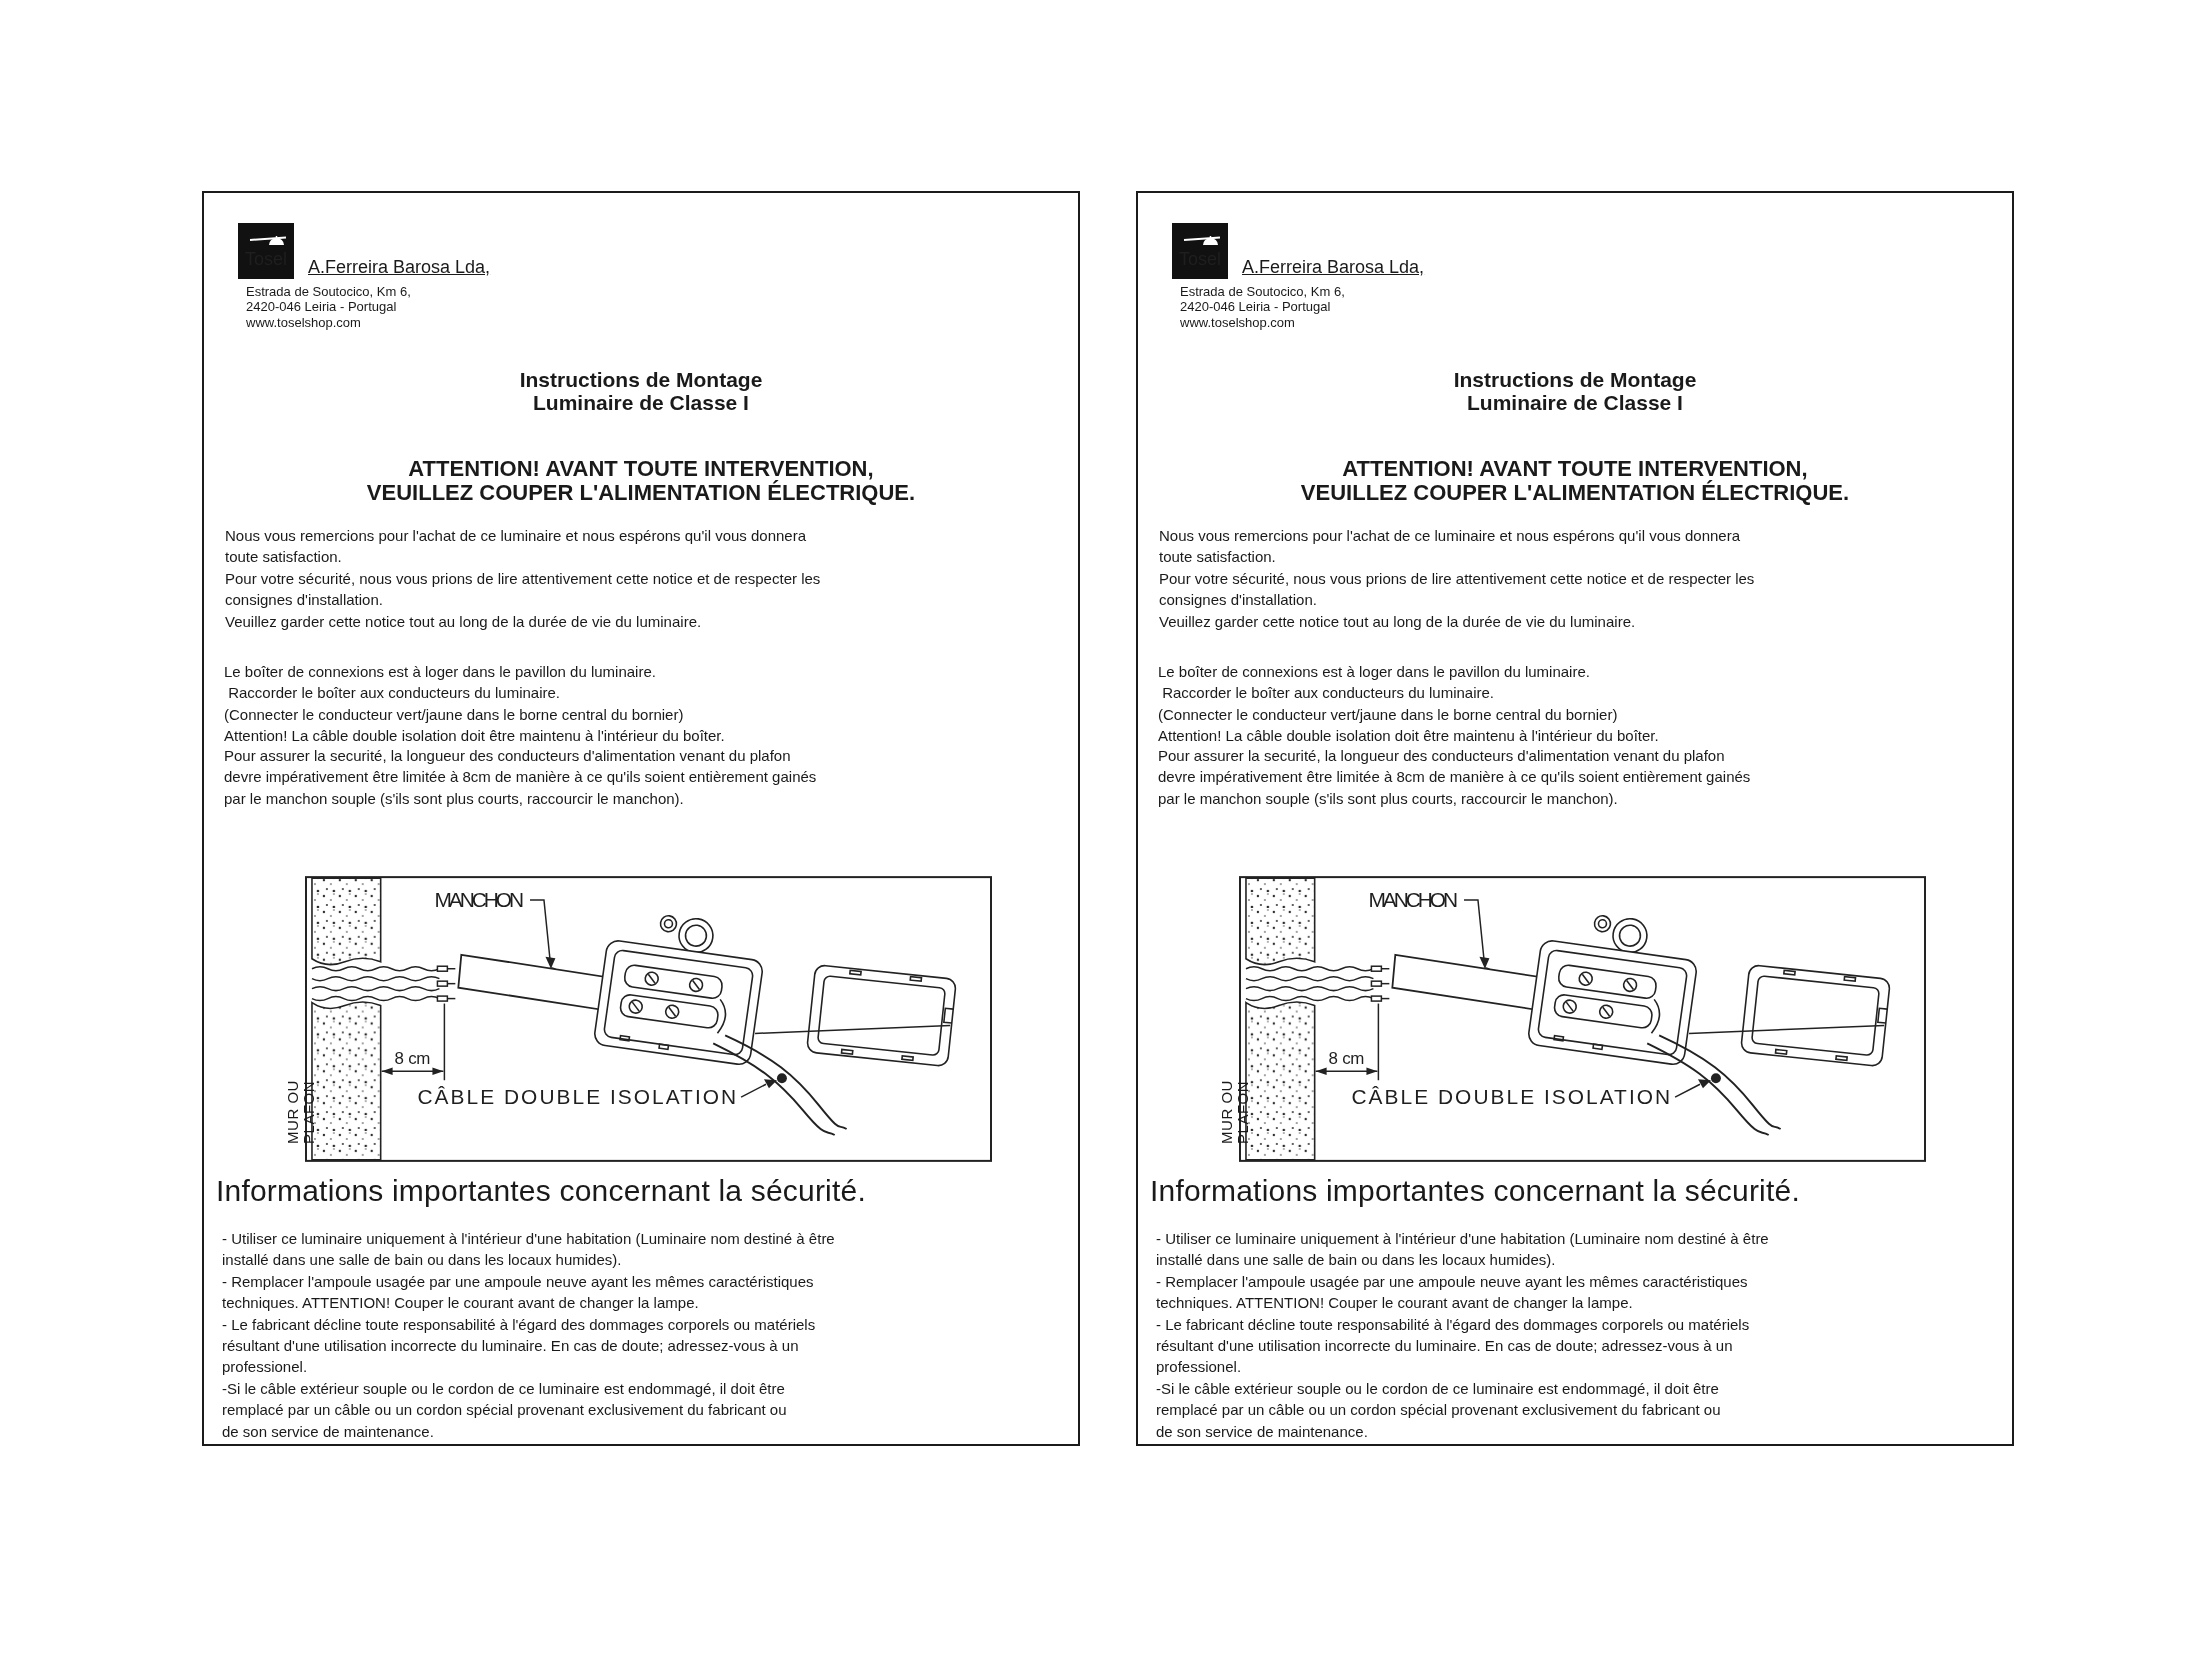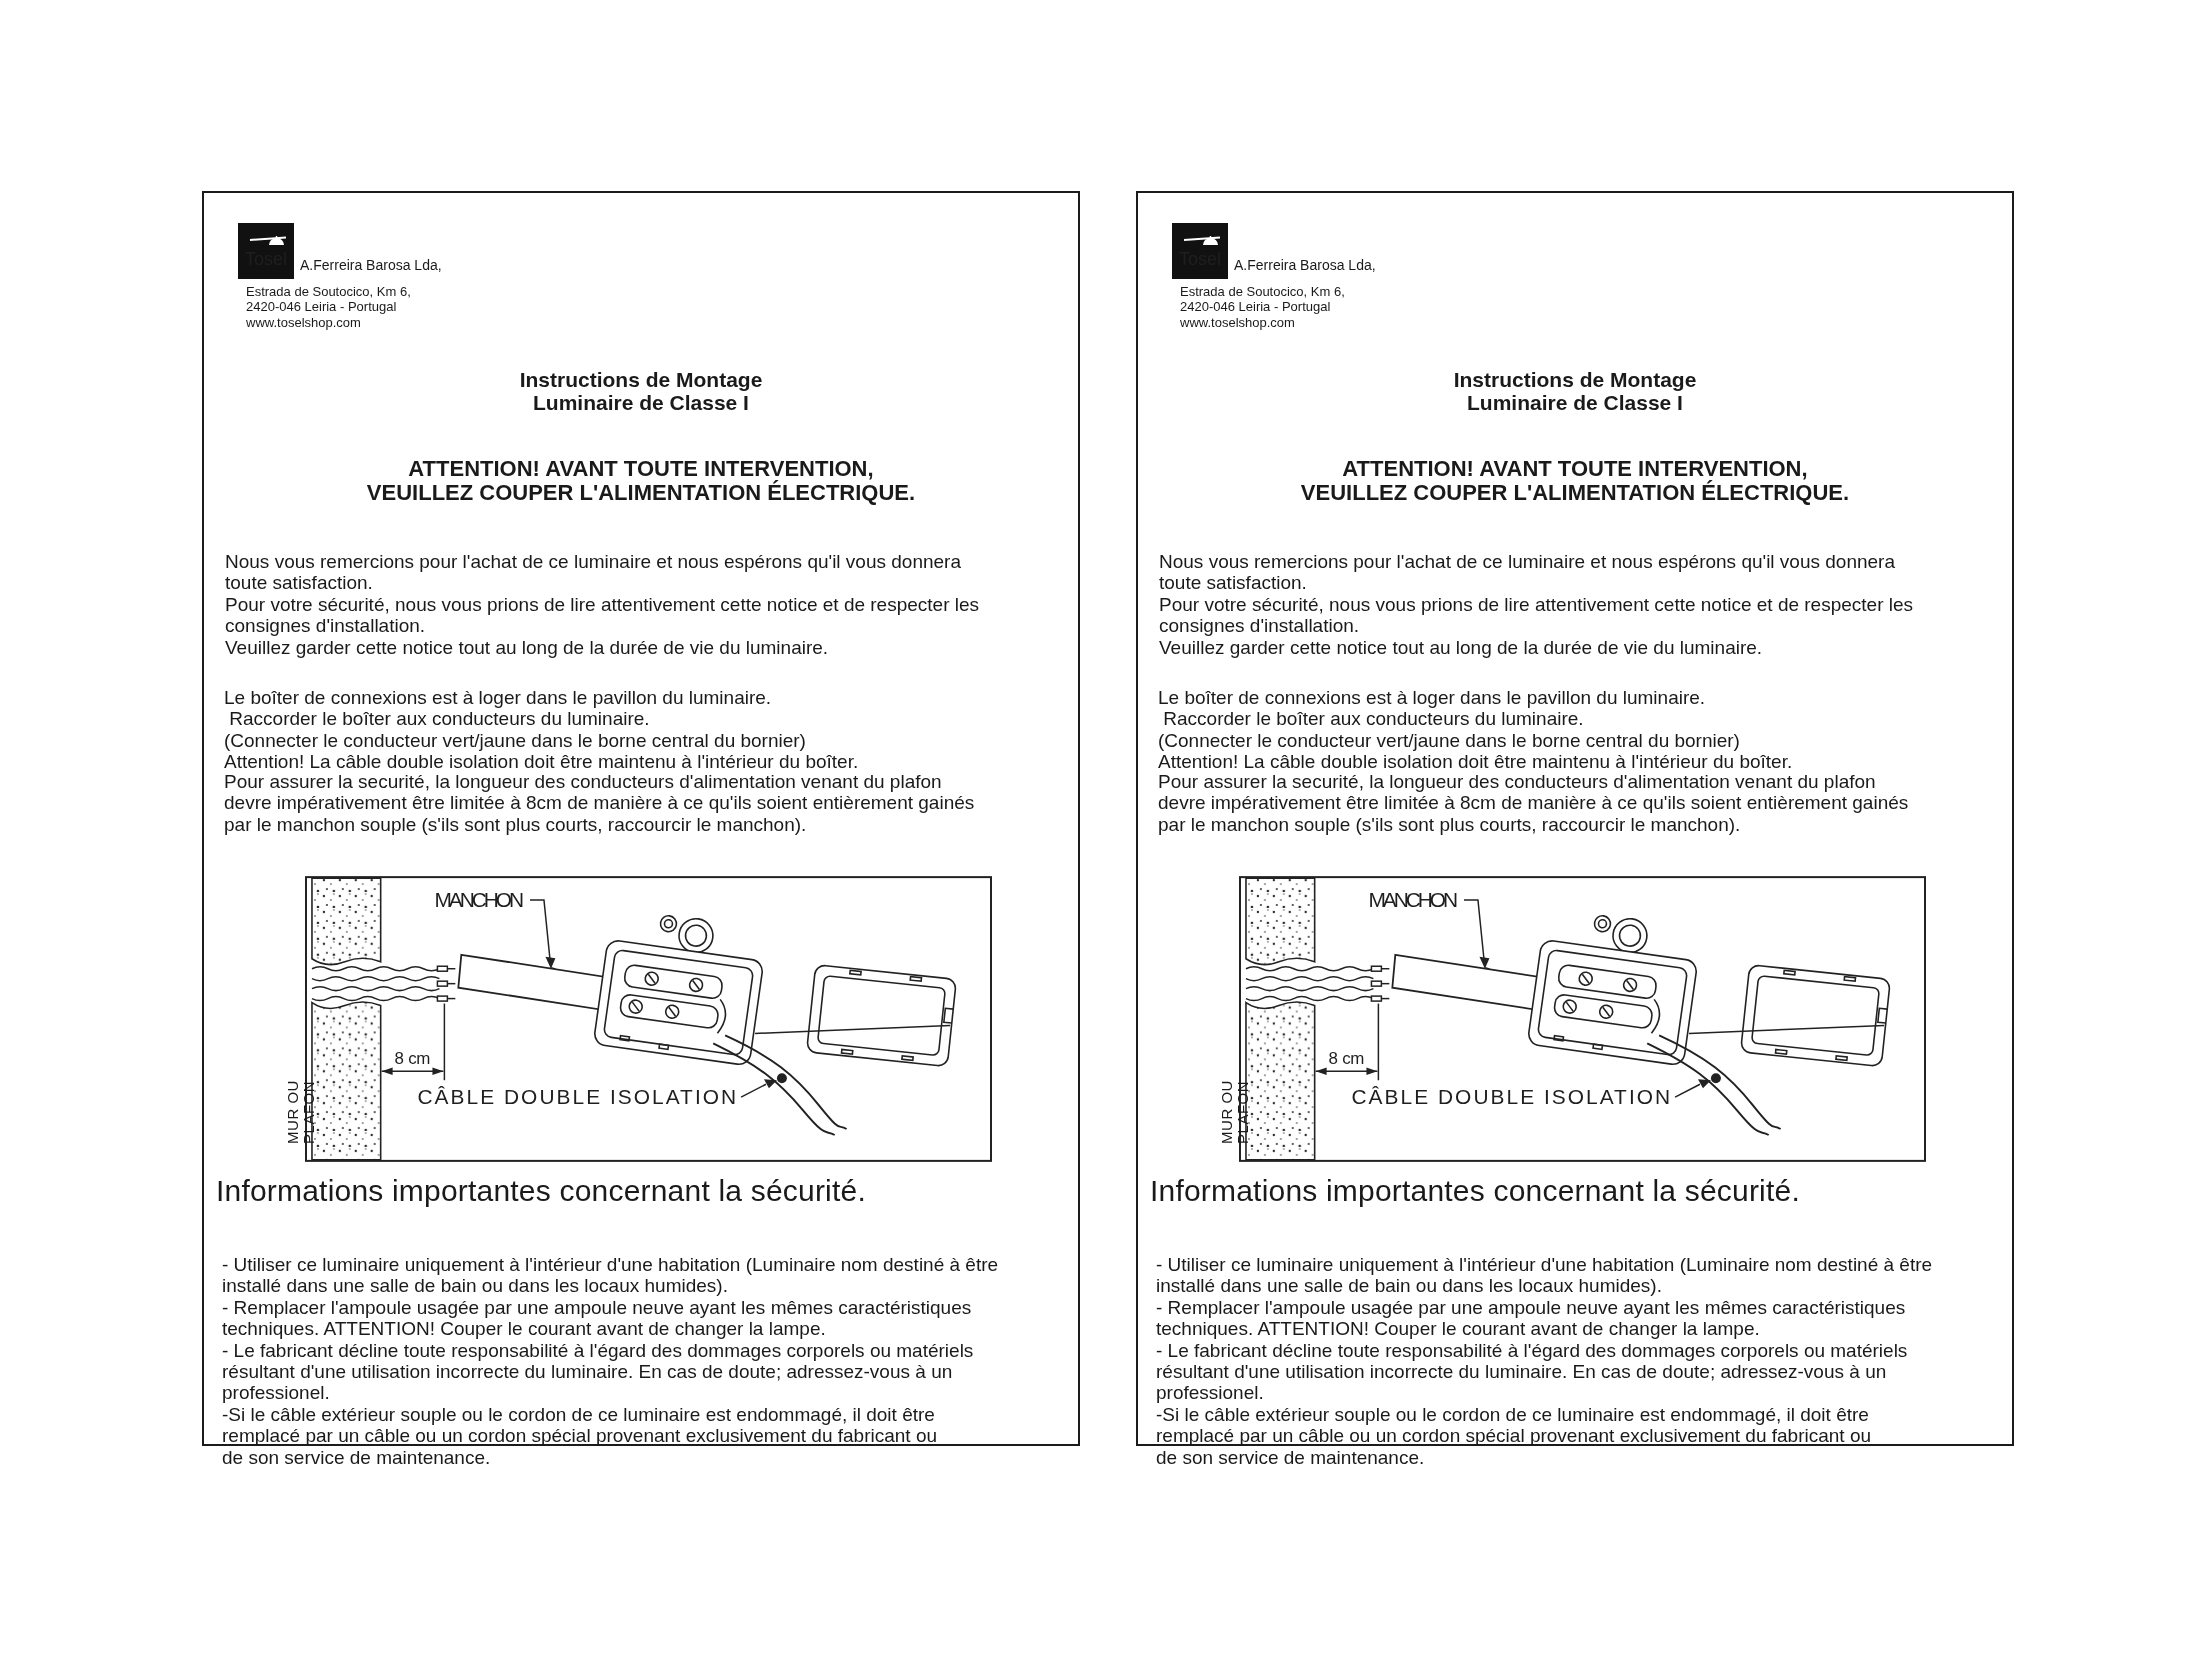--- a/index.html
+++ b/index.html
@@ -3,25 +3,25 @@
 <meta charset="utf-8">
 <style>
   html,body{margin:0;padding:0;background:#fff;}
   body{width:2212px;height:1659px;position:relative;font-family:"Liberation Sans",sans-serif;color:#1a1a1a;}
   .page-slot{position:absolute;top:191px;width:878px;height:1255px;}
   #page-left{left:202px;}
   #page-right{left:1136px;}
   .page{position:relative;width:100%;height:100%;border:2px solid #1b1b1b;box-sizing:border-box;background:#fff;overflow:visible;}
   .abs{position:absolute;}
   .logo-box{left:34px;top:30px;width:56px;height:56px;}
-  .addr-name{left:96px;top:64px;font-size:14px;white-space:pre;}
+  .addr-name{left:104px;top:64px;font-size:18px;white-space:pre;text-decoration:underline;}
   .addr-rest{left:42px;top:91px;font-size:13px;line-height:15.4px;white-space:pre;}
   .title{left:0;top:175px;width:100%;text-align:center;font-size:21px;font-weight:bold;line-height:23px;white-space:pre;}
   .warning{left:0;top:264px;width:100%;text-align:center;font-size:22px;font-weight:bold;line-height:24px;white-space:pre;}
-  .para{font-size:19px;line-height:21.4px;white-space:pre;margin-top:26px;}
+  .para{font-size:15px;line-height:21.4px;white-space:pre;}
   .p-intro{left:21px;top:332px;}
   .p-connex{left:20px;top:468px;}
   .p-secu{left:20px;top:552px;}
   .diagram{left:101px;top:683px;width:687px;height:286px;}
   .wall-label{left:-64px;top:191px;width:121px;font-size:15px;line-height:16.4px;letter-spacing:0.5px;transform:rotate(-90deg);white-space:pre;}
   .info-heading{left:12px;top:981px;font-size:30px;font-weight:400;letter-spacing:0.2px;white-space:pre;}
   .p-bullets{left:18px;top:1035px;}
   svg text{font-family:"Liberation Sans",sans-serif;fill:#1f1f1f;}
 </style>
 </head>

